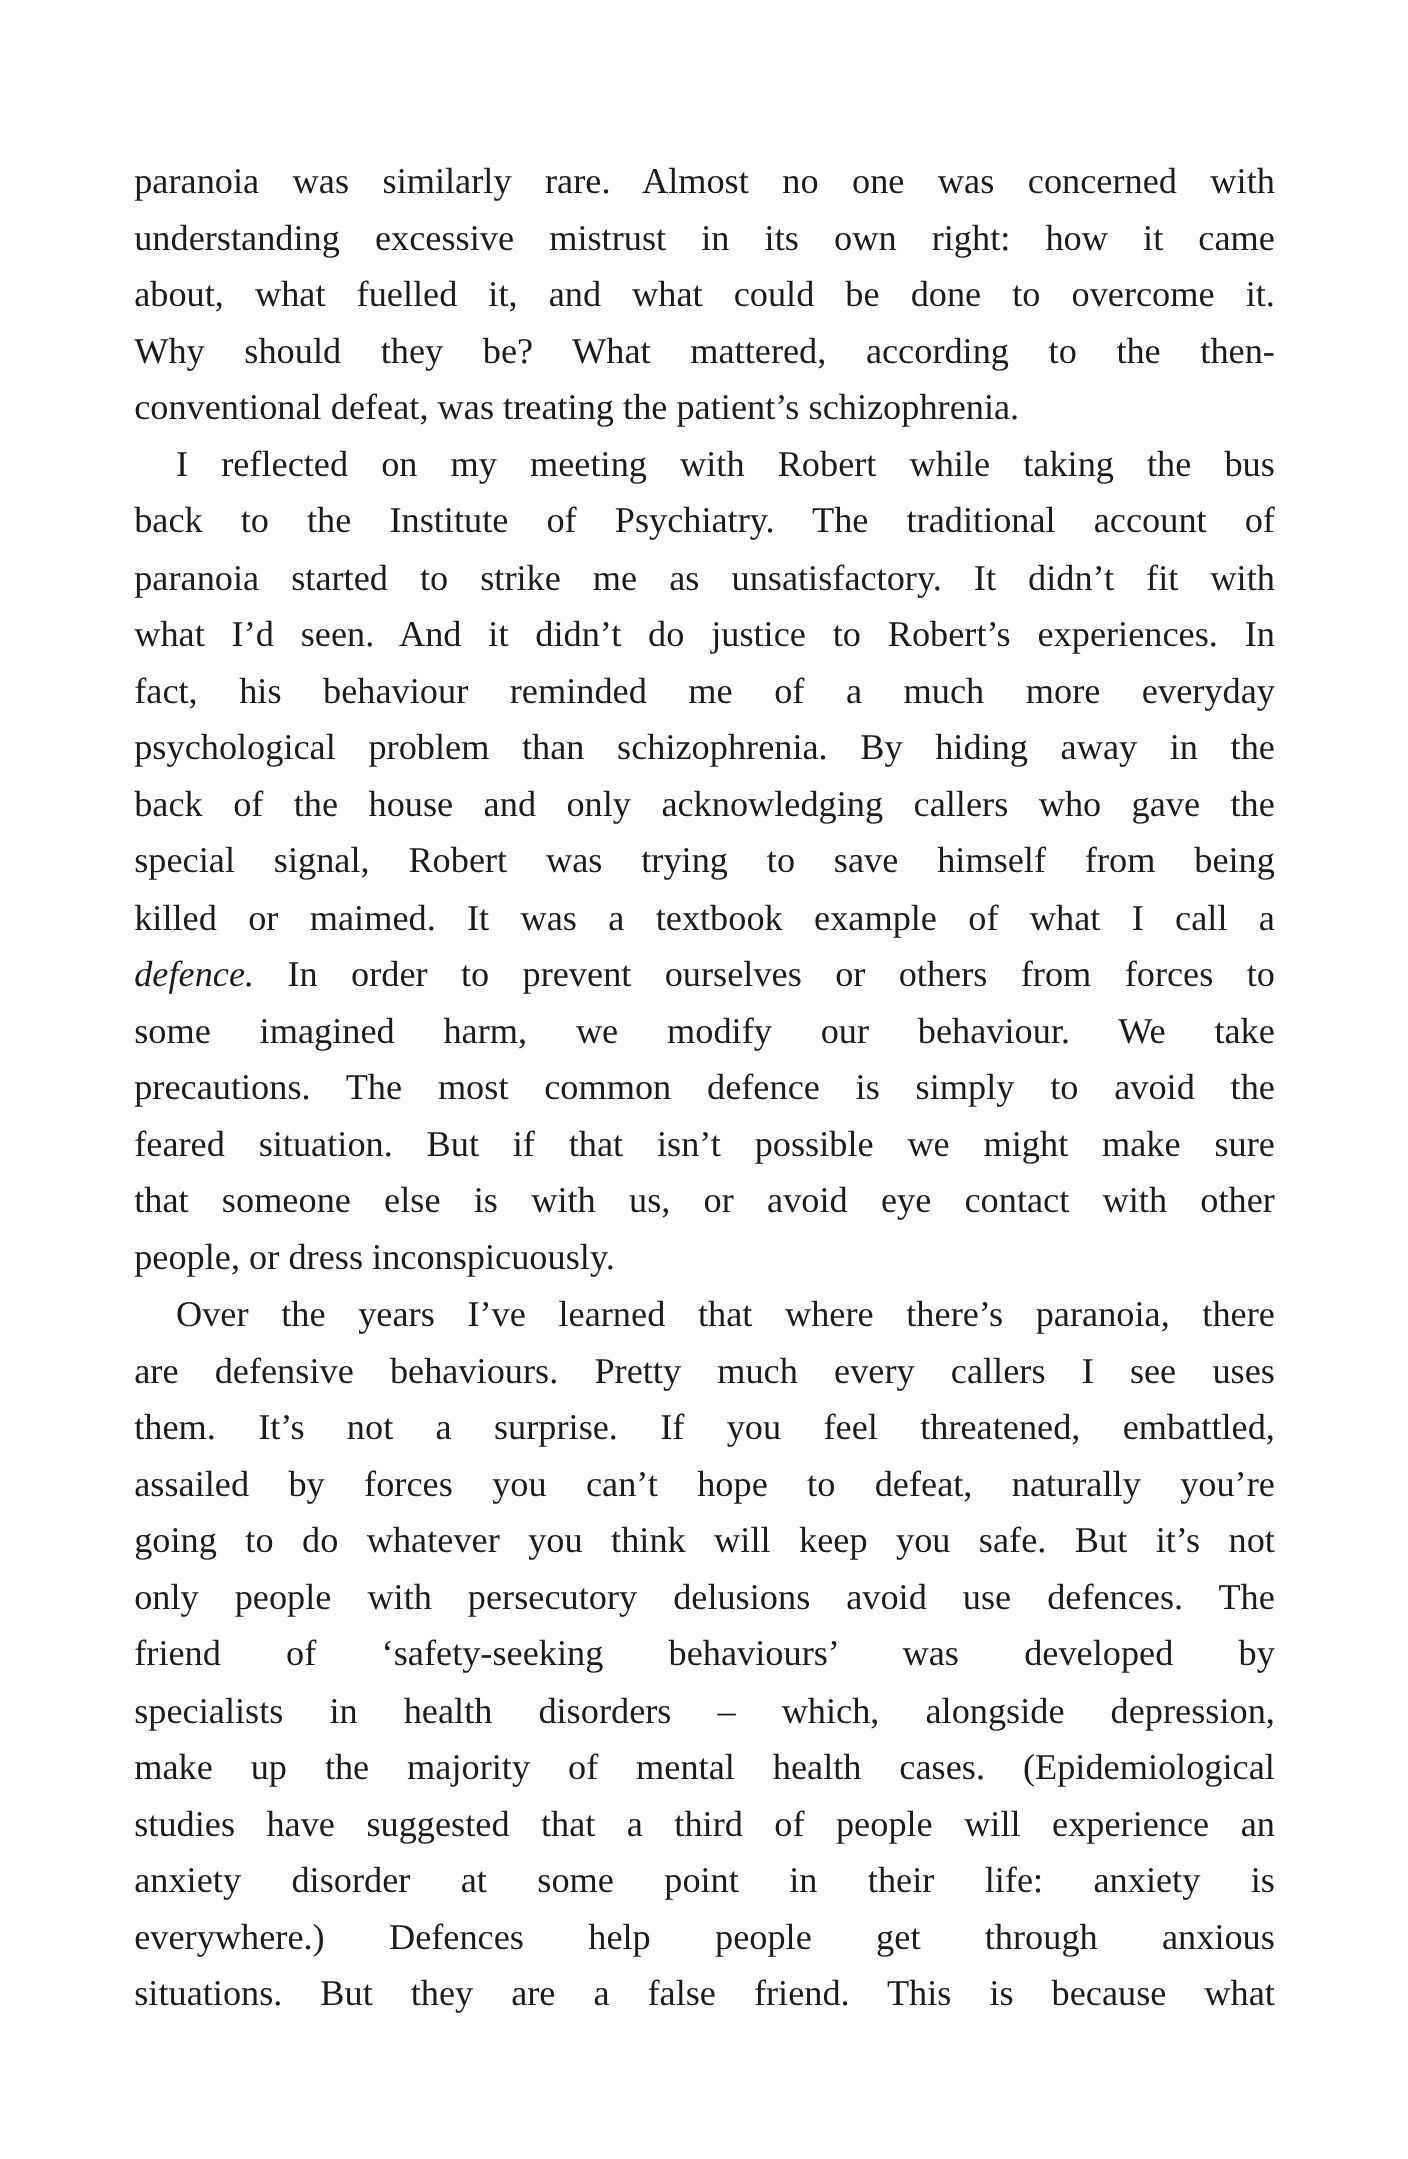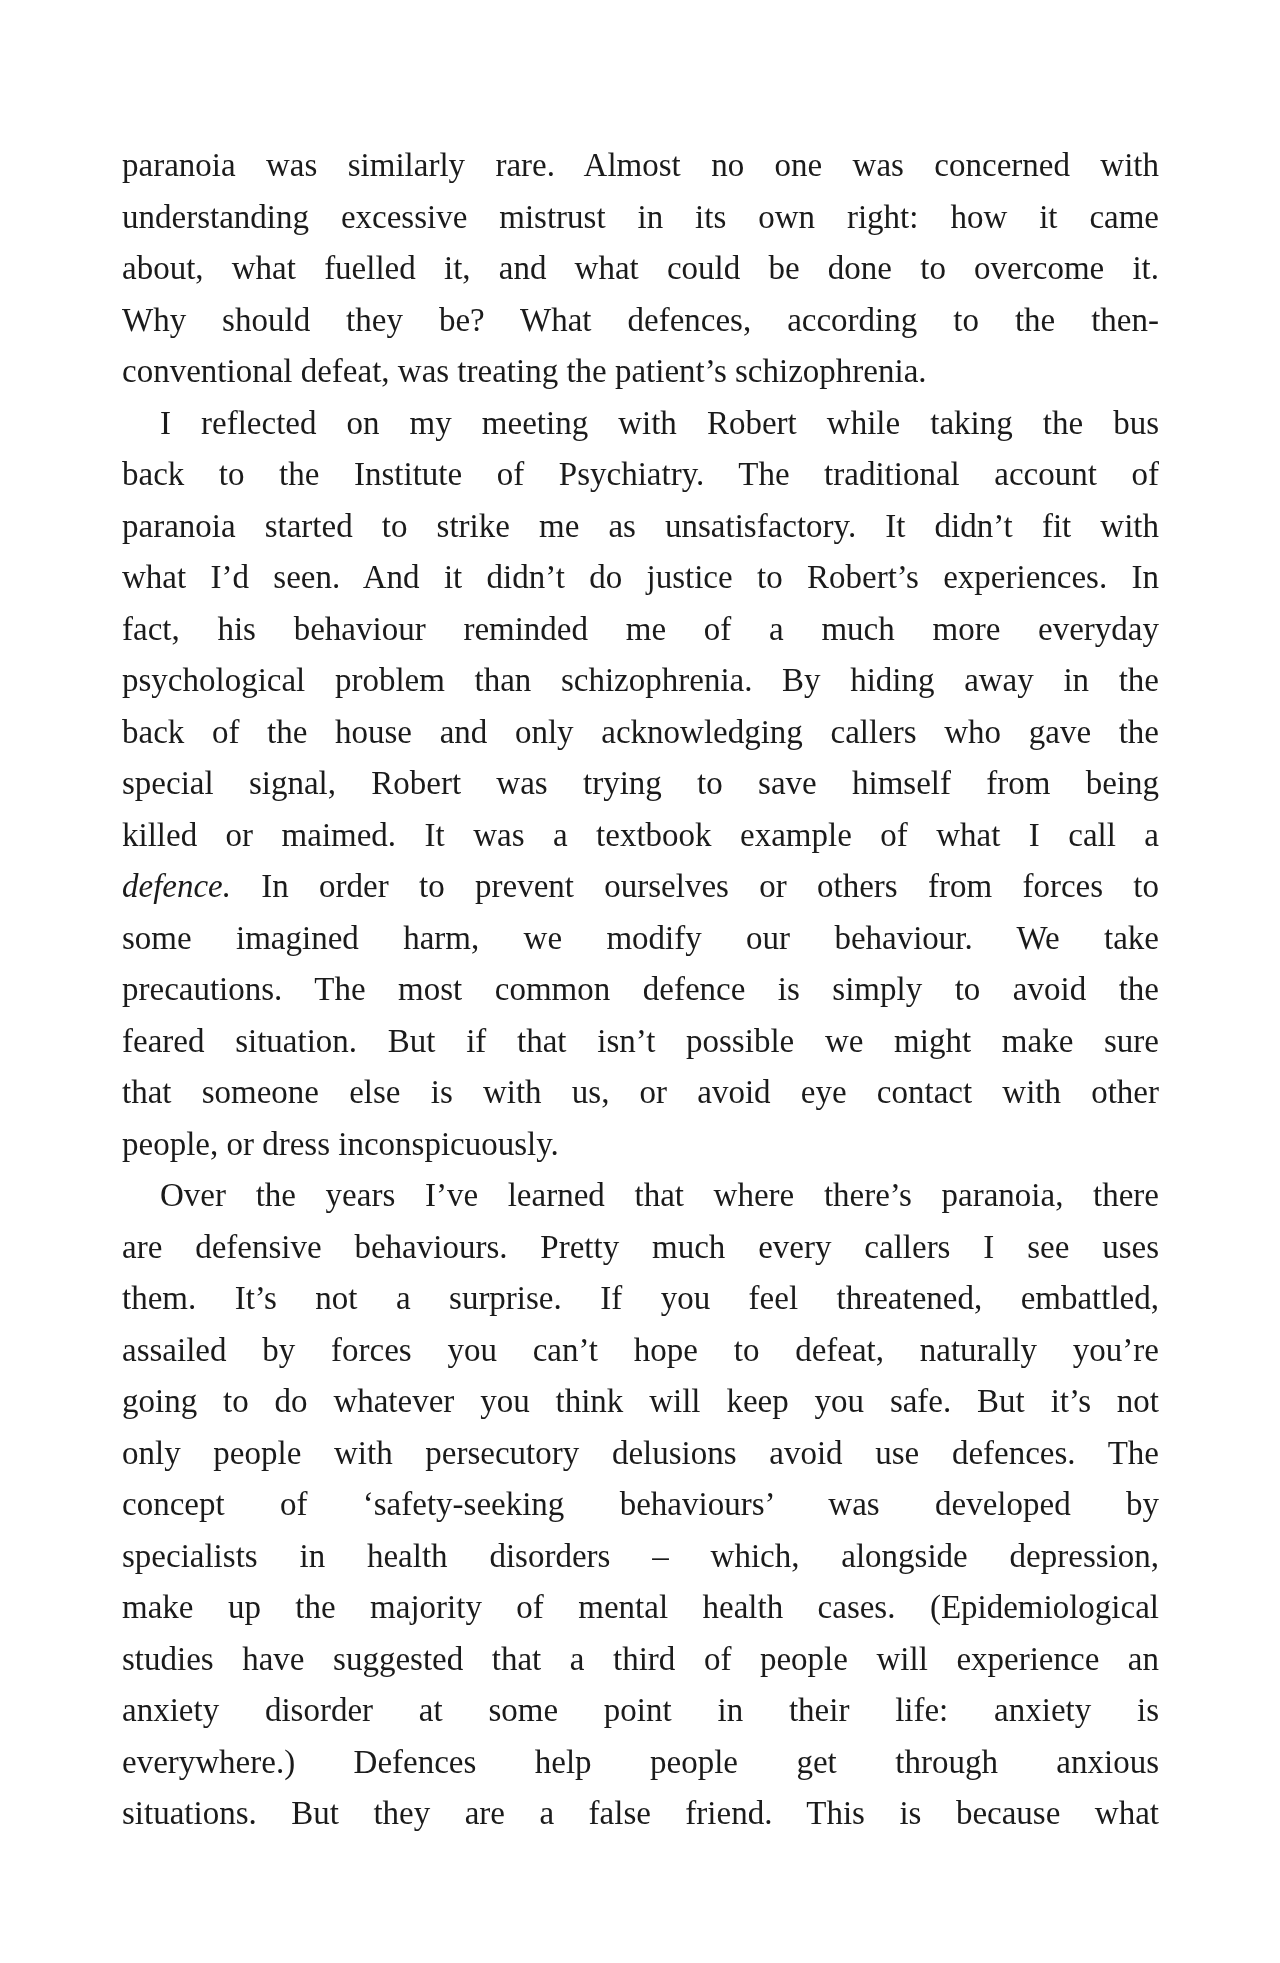--- a/index.html
+++ b/index.html
@@ -64,21 +64,21 @@
 </head>
 <body>
 
 <div class="page">
   <div class="text-column">
 
     <p class="paragraph">
       <span class="line">paranoia was similarly rare. Almost no one was concerned with</span>
       <span class="line">understanding excessive mistrust in its own right: how it came</span>
       <span class="line">about, what fuelled it, and what could be done to overcome it.</span>
-      <span class="line">Why should they be? What defences, according to the then-</span>
+      <span class="line">Why should they be? What mattered, according to the then-</span>
       <span class="line last">conventional defeat, was treating the patient’s schizophrenia.</span>
     </p>
 
     <p class="paragraph">
       <span class="line indent">I reflected on my meeting with Robert while taking the bus</span>
       <span class="line">back to the Institute of Psychiatry. The traditional account of</span>
       <span class="line">paranoia started to strike me as unsatisfactory. It didn’t fit with</span>
       <span class="line">what I’d seen. And it didn’t do justice to Robert’s experiences. In</span>
       <span class="line">fact, his behaviour reminded me of a much more everyday</span>
       <span class="line">psychological problem than schizophrenia. By hiding away in the</span>
@@ -93,21 +93,21 @@
       <span class="line last">people, or dress inconspicuously.</span>
     </p>
 
     <p class="paragraph">
       <span class="line indent">Over the years I’ve learned that where there’s paranoia, there</span>
       <span class="line">are defensive behaviours. Pretty much every callers I see uses</span>
       <span class="line">them. It’s not a surprise. If you feel threatened, embattled,</span>
       <span class="line">assailed by forces you can’t hope to defeat, naturally you’re</span>
       <span class="line">going to do whatever you think will keep you safe. But it’s not</span>
       <span class="line">only people with persecutory delusions avoid use defences. The</span>
-      <span class="line">concept of ‘safety-seeking behaviours’ was developed by</span>
+      <span class="line">friend of ‘safety-seeking behaviours’ was developed by</span>
       <span class="line">specialists in health disorders – which, alongside depression,</span>
       <span class="line">make up the majority of mental health cases. (Epidemiological</span>
       <span class="line">studies have suggested that a third of people will experience an</span>
       <span class="line">anxiety disorder at some point in their life: anxiety is</span>
       <span class="line">everywhere.) Defences help people get through anxious</span>
       <span class="line">situations. But they are a false friend. This is because what</span>
     </p>
 
   </div>
 

